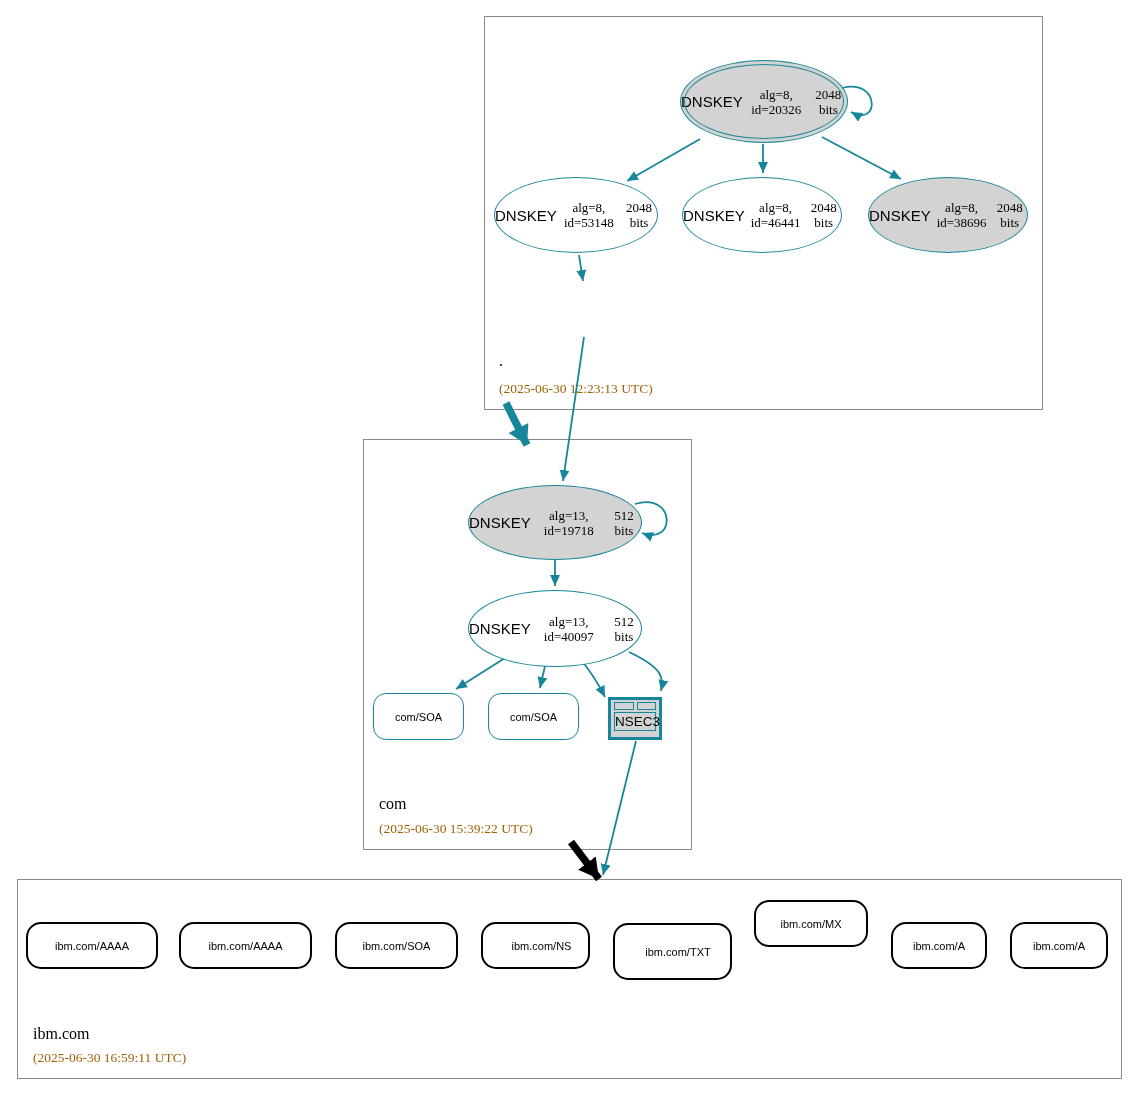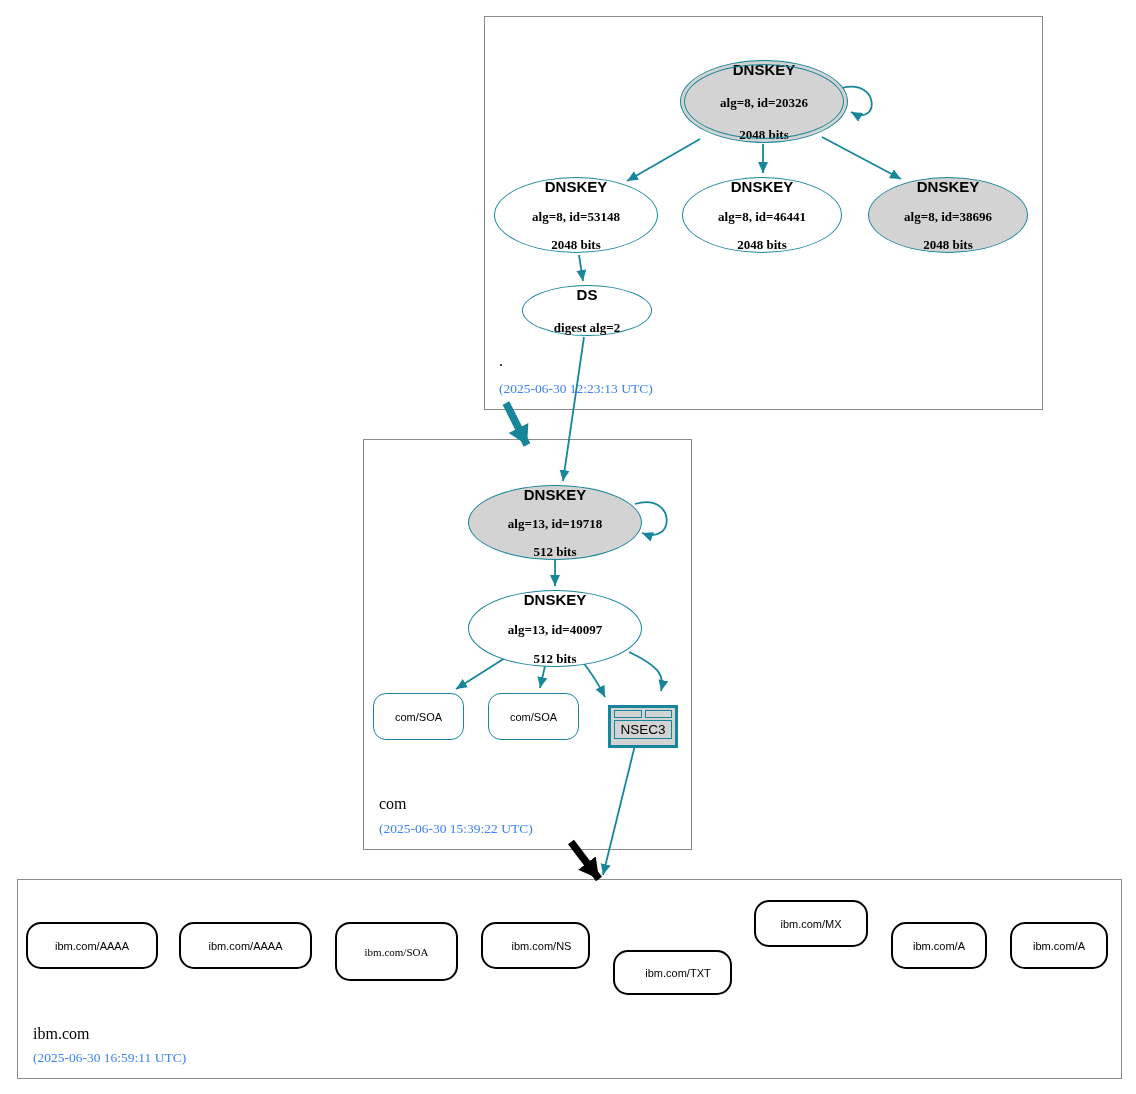--- a/index.html
+++ b/index.html
@@ -1,23 +1,23 @@
 <!DOCTYPE html>
 <html><head>
 <meta charset="utf-8">
 <style>
   html,body{margin:0;padding:0;background:#fff;}
   .canvas{position:relative;width:1136px;height:1094px;background:#ffffff;overflow:hidden;
           font-family:"Liberation Sans", sans-serif;}
   .zonebox{position:absolute;border:1.4px solid #8a8a8a;background:transparent;}
   .zlabel{position:absolute;font-family:"Liberation Serif", serif;font-size:16px;color:#000;white-space:nowrap;}
-  .zts{position:absolute;font-family:"Liberation Serif", serif;font-size:13.5px;color:#3b82f6;white-space:nowrap;}
+  .zts{position:absolute;font-family:"Liberation Serif", serif;font-size:13.5px;color:#a16207;white-space:nowrap;}
   .ellipse{position:absolute;border:1.7px solid #17869a;border-radius:50%;background:#fff;
-           display:flex;flex-direction:column;justify-content:space-between;align-items:center;
-           text-align:center;box-sizing:border-box;z-index:3;font-weight:bold;}
+           display:flex;flex-direction:row;justify-content:flex-start;align-items:center;
+           text-align:center;box-sizing:border-box;z-index:3;}
   .ellipse.gray{background:#d3d3d3;}
   .ellipse.double::before{content:"";position:absolute;inset:3px;border:1.7px solid #17869a;border-radius:50%;pointer-events:none;}
   .nt{font-family:"Liberation Sans", sans-serif;font-size:15px;color:#000;line-height:17px;}
   .nd{font-family:"Liberation Serif", serif;font-size:13px;color:#000;line-height:15px;}
   .rrset{position:absolute;border:1.7px solid #17869a;border-radius:13px;background:#fff;
          display:flex;justify-content:center;align-items:center;font-size:11px;color:#000;
          box-sizing:border-box;z-index:3;white-space:nowrap;}
   .rrset.blackb{border:2px solid #000;border-radius:15px;align-items:center;}
   .nsec3{position:absolute;border:3px solid #17869a;background:#d3d3d3;box-sizing:border-box;
          padding:2px 3px;z-index:3;}
@@ -95,65 +95,61 @@
     <div class="nd">alg=8, id=46441</div>
     <div class="nd">2048 bits</div>
   </div>
 
   <div class="ellipse gray" style="left:868px;top:177px;width:160px;height:76px;">
     <div class="nt">DNSKEY</div>
     <div class="nd">alg=8, id=38696</div>
     <div class="nd">2048 bits</div>
   </div>
 
-  <div class="ellipse" style="left:522px;top:285px;width:130px;height:51px;">
-    <div class="nt">DS</div>
-    <div class="nd">digest alg=2</div>
-  </div>
 
   <div class="ellipse gray" style="left:468px;top:485px;width:174px;height:75px;">
     <div class="nt">DNSKEY</div>
     <div class="nd">alg=13, id=19718</div>
     <div class="nd">512 bits</div>
   </div>
 
   <div class="ellipse" style="left:468px;top:590px;width:174px;height:77px;">
     <div class="nt">DNSKEY</div>
     <div class="nd">alg=13, id=40097</div>
     <div class="nd">512 bits</div>
   </div>
 
   <div class="rrset" style="left:373px;top:693px;width:91px;height:47px;">
       <span>com/SOA</span>
     </div>
   <div class="rrset" style="left:488px;top:693px;width:91px;height:47px;">
       <span>com/SOA</span>
     </div>
 
-  <div class="nsec3" style="left:608px;top:697px;width:70px;height:43px;margin-top:8px;">
+  <div class="nsec3" style="left:608px;top:697px;width:54px;height:43px;">
     <div class="hdr">
       <div class="cell"></div>
       <div class="cell"></div>
     </div>
     <div class="lbl">NSEC3</div>
   </div>
 
   <div class="rrset blackb" style="left:26px;top:922px;width:132px;height:47px;">
       <span>ibm.com/AAAA</span>
     </div>
   <div class="rrset blackb" style="left:179px;top:922px;width:133px;height:47px;">
       <span>ibm.com/AAAA</span>
     </div>
-  <div class="rrset blackb" style="left:335px;top:922px;width:123px;height:59px;font-family:Liberation Serif, serif;">
+  <div class="rrset blackb" style="left:335px;top:922px;width:123px;height:47px;">
       <span>ibm.com/SOA</span>
     </div>
   <div class="rrset blackb" style="left:481px;top:922px;width:109px;height:47px;padding-left:12px;">
       <span>ibm.com/NS</span>
     </div>
-  <div class="rrset blackb" style="left:613px;top:950px;width:119px;height:45px;padding-left:11px;">
+  <div class="rrset blackb" style="left:613px;top:923px;width:119px;height:57px;padding-left:11px;">
       <span>ibm.com/TXT</span>
     </div>
   <div class="rrset blackb" style="left:754px;top:900px;width:114px;height:47px;">
       <span>ibm.com/MX</span>
     </div>
   <div class="rrset blackb" style="left:891px;top:922px;width:96px;height:47px;">
       <span>ibm.com/A</span>
     </div>
   <div class="rrset blackb" style="left:1010px;top:922px;width:98px;height:47px;">
       <span>ibm.com/A</span>

